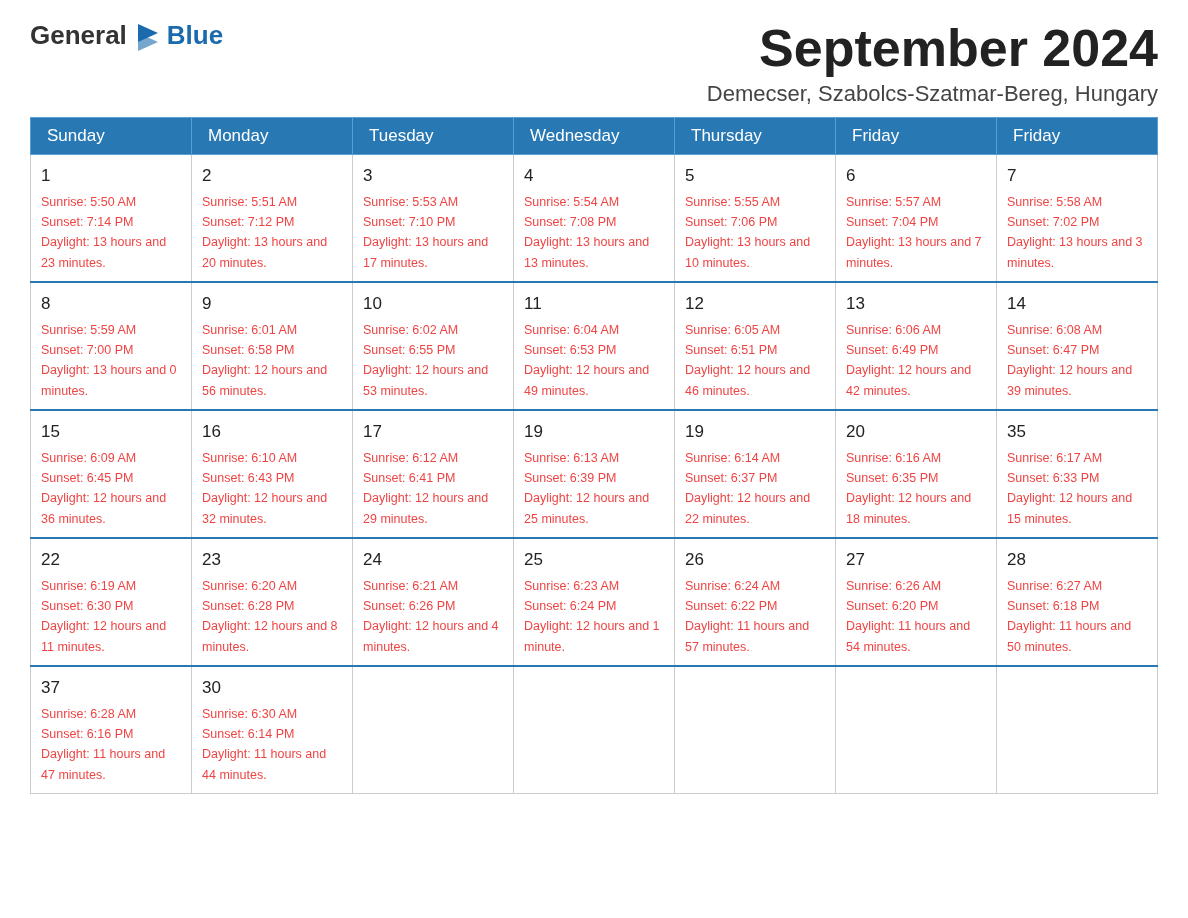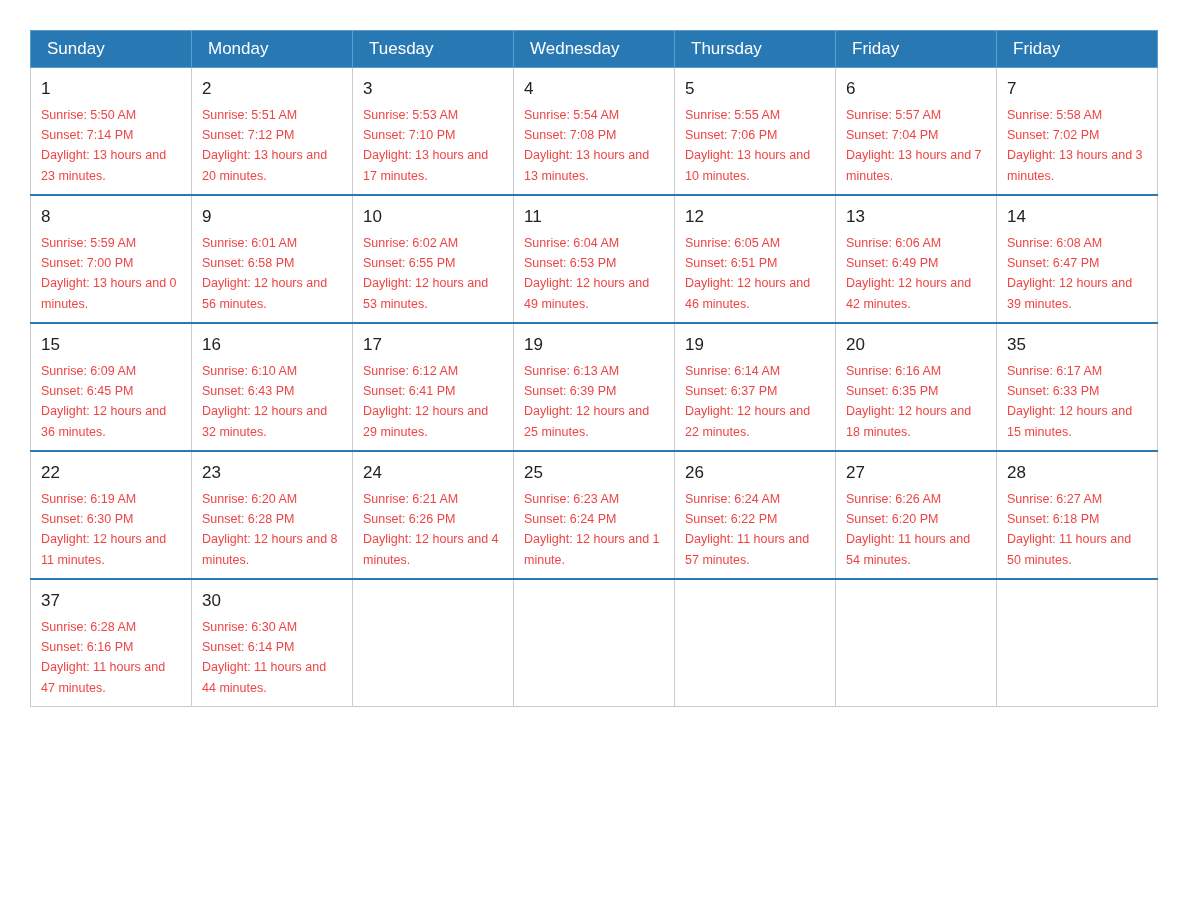--- a/index.html
+++ b/index.html
@@ -89,21 +89,31 @@
       line-height: 1.55;
     }
     .row-divider td {
       border-top: 2px solid #2878b4;
     }
   </style>
 </head>
 <body>
 
 <div class="header">
+  <div class="logo">
+    <span class="logo-text-general">General</span>
+    <svg class="logo-icon" viewBox="0 0 30 30" xmlns="http://www.w3.org/2000/svg">
+      <polygon points="5,3 25,12 5,21" fill="#1a6aad"></polygon>
+      <polygon points="5,12 25,21 5,30" fill="#1a6aad" opacity="0.6"></polygon>
+    </svg>
+    <span class="logo-text-blue">Blue</span>
+  </div>
   <div class="title-section">
+    <div class="month-title">September 2024</div>
+    <div class="location-title">Demecser, Szabolcs-Szatmar-Bereg, Hungary</div>
   </div>
 </div>
 
 <table class="calendar-table">
   <thead>
     <tr>
       <th>Sunday</th>
       <th>Monday</th>
       <th>Tuesday</th>
       <th>Wednesday</th>

